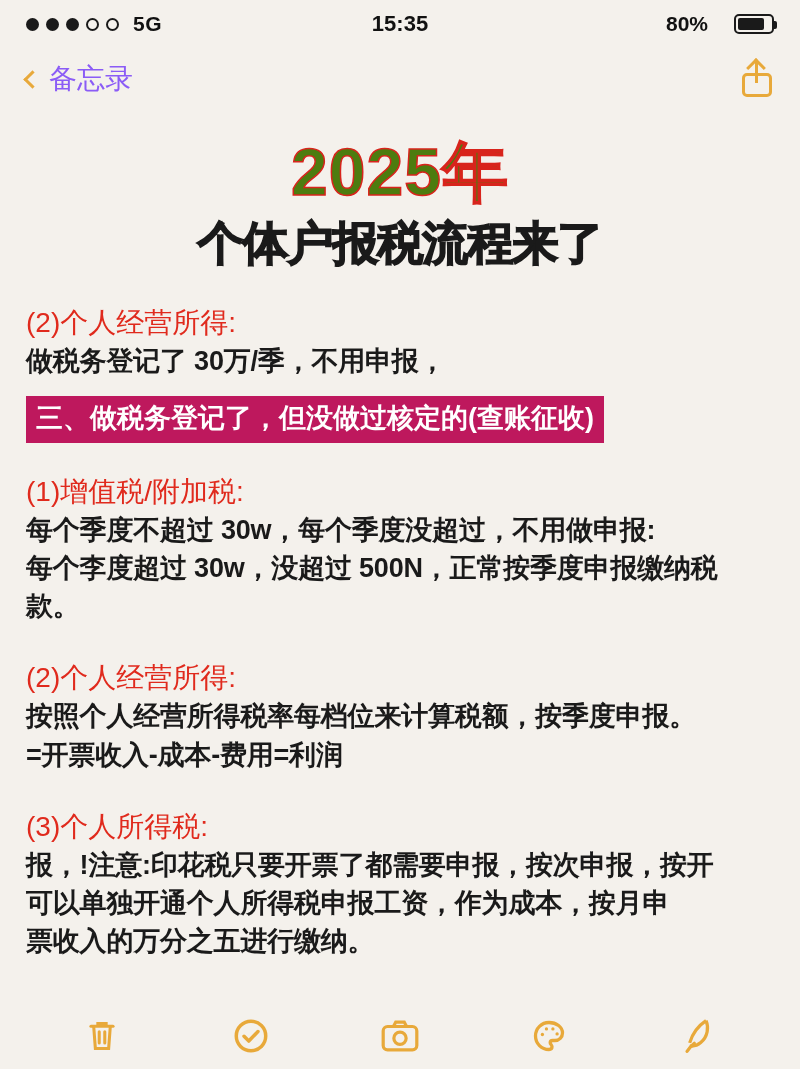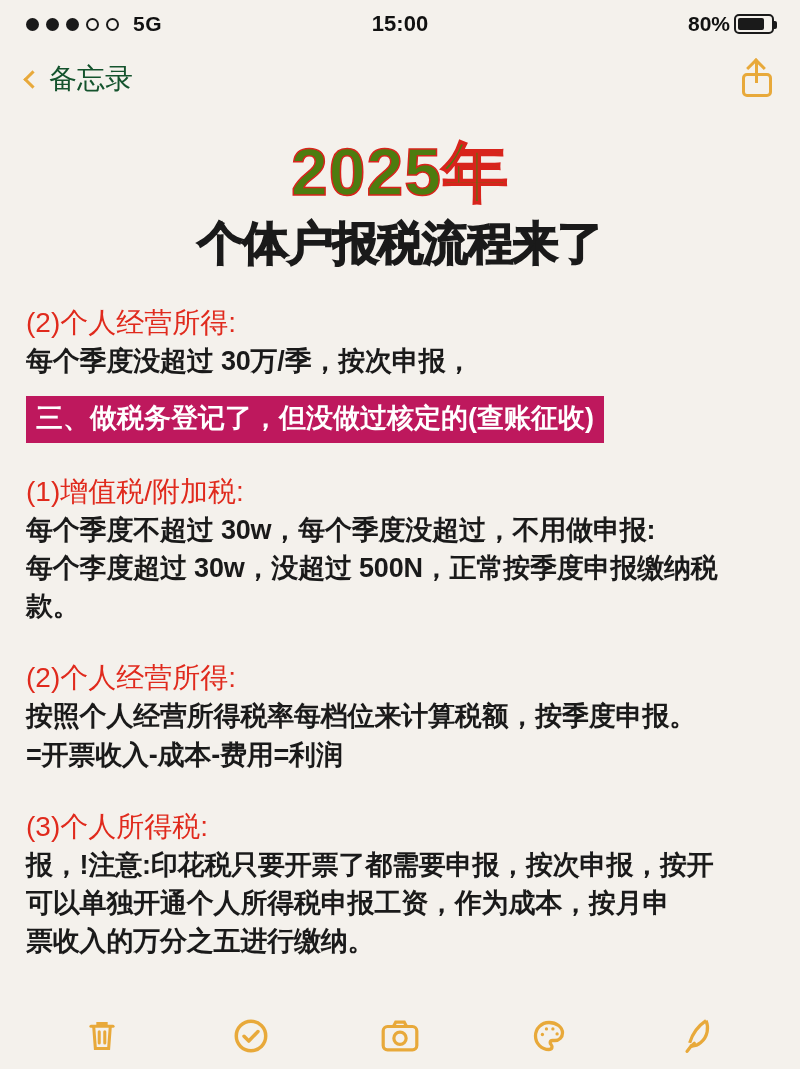--- a/index.html
+++ b/index.html
@@ -24,21 +24,21 @@
     font-weight: 700;
     color: #111;
     background: #f4f1ec;
   }
   .sb-left { display: flex; align-items: center; gap: 14px; width: 230px; }
   .dots { display: flex; gap: 7px; align-items: center; }
   .dot { width: 13px; height: 13px; border-radius: 50%; background: #1a1a1a; }
   .dot.hollow { background: transparent; border: 2px solid #1a1a1a; }
   .sb-net { font-size: 21px; font-weight: 600; letter-spacing: 0.5px; }
   .sb-center { flex: 1; text-align: center; font-size: 22px; font-weight: 600; }
-  .sb-right { width: 230px; display: flex; align-items: center; justify-content: flex-end; gap: 4px; }
+  .sb-right { width: 230px; display: flex; align-items: center; justify-content: flex-end; gap: 26px; }
   .sb-batt-txt { font-size: 21px; font-weight: 600; }
   .batt {
     width: 40px; height: 20px; border: 2px solid #1a1a1a; border-radius: 5px;
     position: relative; display: flex; align-items: center; padding: 2px;
   }
   .batt::after {
     content: ""; position: absolute; right: -5px; top: 5px;
     width: 3px; height: 8px; background: #1a1a1a; border-radius: 0 2px 2px 0;
   }
   .batt-fill { height: 100%; width: 80%; background: #1a1a1a; border-radius: 2px; }
@@ -47,21 +47,21 @@
   .navbar {
     height: 62px;
     display: flex;
     align-items: center;
     justify-content: space-between;
     padding: 0 26px;
     background: #f4f1ec;
   }
   .nav-back {
     display: flex; align-items: center; gap: 8px;
-    color: #14532d; font-size: 28px; font-weight: 500; cursor: pointer;
+    color: #8b5cf6; font-size: 28px; font-weight: 500; cursor: pointer;
   }
   .chev {
     display: inline-block; width: 13px; height: 13px;
     border-left: 3.5px solid #e8a93a; border-bottom: 3.5px solid #e8a93a;
     transform: rotate(45deg); margin-right: 2px;
   }
   .share-icon { width: 34px; height: 38px; position: relative; cursor: pointer; }
   .share-icon .box {
     position: absolute; left: 2px; top: 13px; width: 30px; height: 24px;
     border: 3px solid #e8a93a; border-radius: 5px;
@@ -149,21 +149,21 @@
   <div class="sb-left">
     <div class="dots">
       <span class="dot"></span>
         <span class="dot"></span>
         <span class="dot"></span>
       <span class="dot hollow"></span>
         <span class="dot hollow"></span>
     </div>
     <span class="sb-net">5G</span>
   </div>
-  <div class="sb-center">15:00</div>
+  <div class="sb-center">15:35</div>
   <div class="sb-right">
     <span class="sb-batt-txt">80%</span>
     <span class="batt">
         <span class="batt-fill"></span>
       </span>
   </div>
 </div>
 
 <div class="navbar">
   <div class="nav-back">
@@ -180,21 +180,21 @@
 
   <div class="title-wrap">
     <div class="title-year">2025年</div>
     <div class="title-main">个体户报税流程来了</div>
   </div>
 
   <div class="gap-md"></div>
 
   <div class="blk">
     <div class="h-red">(2)个人经营所得:</div>
-    <div class="p-black">每个季度没超过 30万/季，按次申报，</div>
+    <div class="p-black">做税务登记了 30万/季，不用申报，</div>
   </div>
 
   <div class="banner">三、做税务登记了，但没做过核定的(查账征收)</div>
 
   <div class="gap-sm"></div>
 
   <div class="blk">
     <div class="h-red">(1)增值税/附加税:</div>
     <div class="p-black">每个季度不超过 30w，每个季度没超过，不用做申报:</div>
     <div class="p-black">每个李度超过 30w，没超过 500N，正常按季度申报缴纳税</div>

